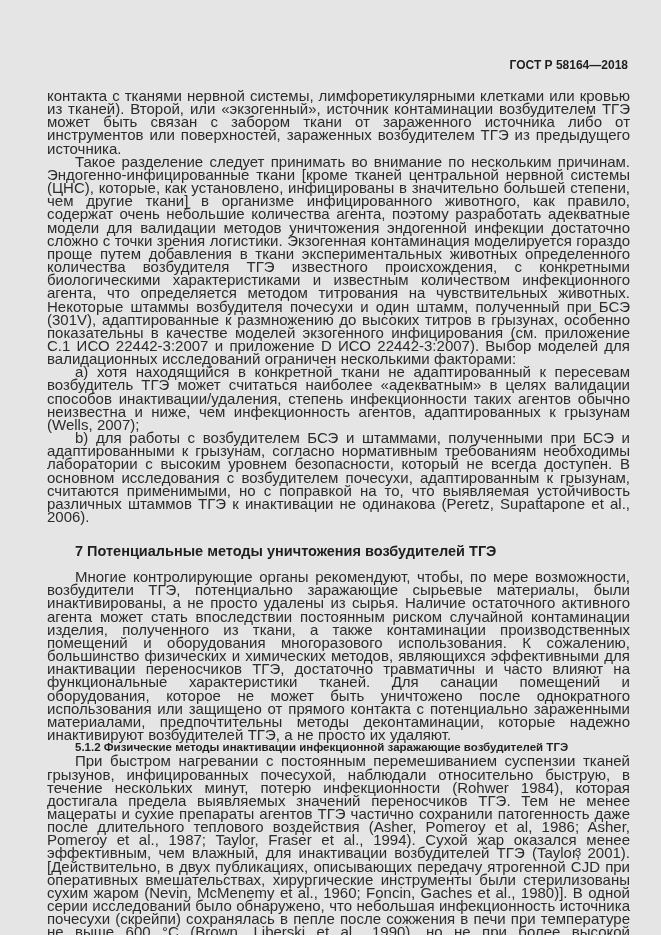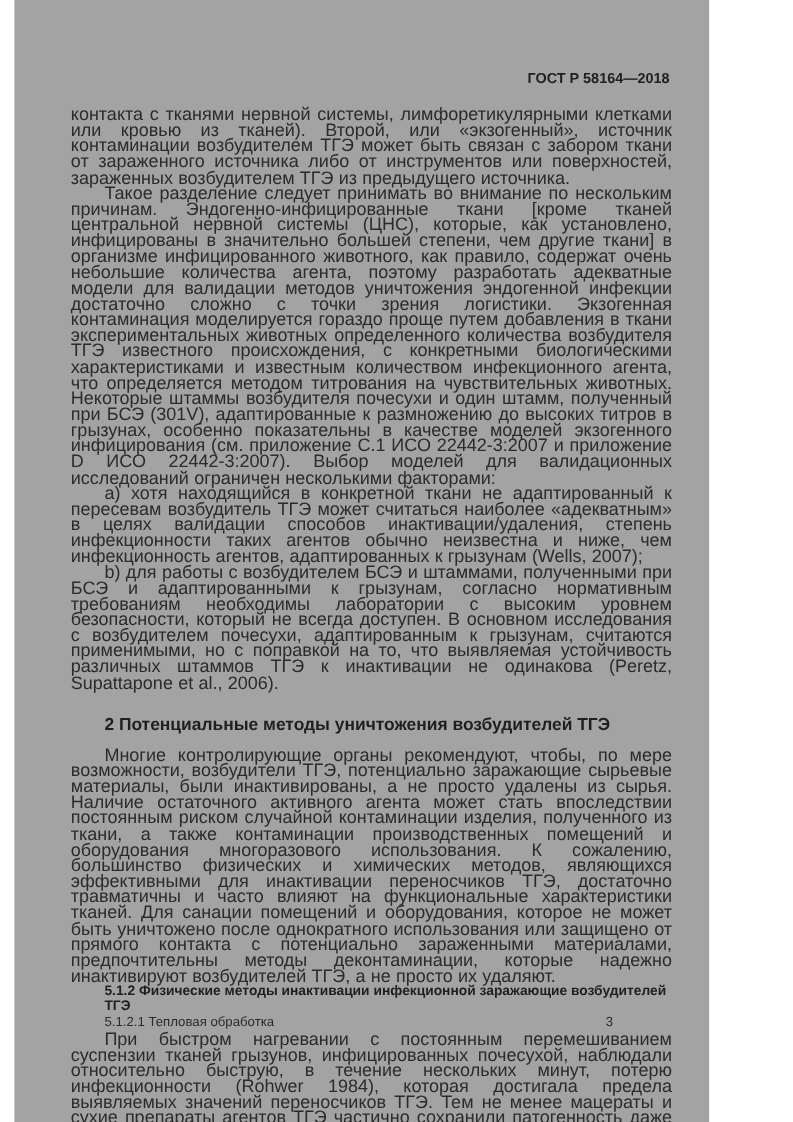--- a/index.html
+++ b/index.html
@@ -4,24 +4,23 @@
 <style>
   html, body { margin: 0; padding: 0; background: #ffffff; }
   body {
     width: 661px; height: 935px;
     font-family: "Liberation Sans", sans-serif;
     color: #2b2b2b;
     overflow: hidden;
   }
   .page {
     position: relative;
-    width: 579px; height: 935px;
-    background: #a3a3a3;
+    width: 661px; height: 935px;
+    background: #e5e5e5;
     box-sizing: border-box;
-    margin-left: 12px;
   }
   .content {
     box-sizing: border-box;
     padding: 58px 31px 0 47px;
   }
   .running-header {
     text-align: right;
     font-weight: bold;
     font-size: 12px;
     line-height: 14px;
@@ -72,24 +71,23 @@
 
 <div class="page">
   <div class="content">
     <div class="running-header">ГОСТ Р 58164—2018</div>
 
     <p class="body">контакта с тканями нервной системы, лимфоретикулярными клетками или кровью из тканей). Второй, или «экзогенный», источник контаминации возбудителем ТГЭ может быть связан с забором ткани от зараженного источника либо от инструментов или поверхностей, зараженных возбудителем ТГЭ из предыдущего источника.</p>
     <p class="body indent">Такое разделение следует принимать во внимание по нескольким причинам. Эндогенно-инфицированные ткани [кроме тканей центральной нервной системы (ЦНС), которые, как установлено, инфицированы в значительно большей степени, чем другие ткани] в организме инфицированного животного, как правило, содержат очень небольшие количества агента, поэтому разработать адекватные модели для валидации методов уничтожения эндогенной инфекции достаточно сложно  с точки зрения логистики. Экзогенная контаминация моделируется гораздо проще путем добавления в ткани экспериментальных животных определенного количества возбудителя ТГЭ известного происхождения, с конкретными биологическими характеристиками и известным количеством инфекционного агента, что определяется методом титрования на чувствительных животных. Некоторые штаммы возбудителя почесухи и один штамм, полученный при  БСЭ (301V), адаптированные к размножению до высоких титров в грызунах, особенно показательны в качестве моделей экзогенного инфицирования (см. приложение С.1 ИСО 22442-3:2007 и приложение D ИСО 22442-3:2007). Выбор моделей для валидационных исследований ограничен несколькими факторами:</p>
     <p class="body indent">а) хотя находящийся в конкретной ткани не адаптированный к пересевам возбудитель ТГЭ может считаться наиболее «адекватным» в целях валидации способов инактивации/удаления, степень инфекционности таких агентов обычно неизвестна и ниже, чем инфекционность агентов, адаптированных к грызунам (Wells, 2007);</p>
     <p class="body indent">b) для работы с возбудителем БСЭ и штаммами, полученными при БСЭ и  адаптированными к грызунам, согласно нормативным требованиям необходимы лаборатории с высоким уровнем безопасности, который не всегда доступен. В основном исследования с возбудителем почесухи, адаптированным к грызунам, считаются применимыми, но с поправкой на то, что выявляемая устойчивость различных штаммов ТГЭ к инактивации не  одинакова (Peretz, Supattapone et al., 2006).</p>
 
-    <h1 class="h-section">2 Потенциальные методы уничтожения возбудителей ТГЭ</h1>
+    <h1 class="h-section">7 Потенциальные методы уничтожения возбудителей ТГЭ</h1>
 
     <p class="body indent">Многие контролирующие органы рекомендуют, чтобы, по мере возможности, возбудители ТГЭ, потенциально заражающие сырьевые материалы, были инактивированы, а не просто удалены  из  сырья. Наличие остаточного активного агента может стать впоследствии постоянным риском случайной контаминации изделия, полученного из ткани, а также контаминации производственных помещений и оборудования многоразового использования. К сожалению, большинство физических и химических методов, являющихся эффективными для инактивации переносчиков ТГЭ, достаточно травматичны и часто влияют на функциональные характеристики тканей. Для санации помещений и оборудования, которое не может быть уничтожено после однократного использования или защищено от прямого контакта с потенциально зараженными материалами, предпочтительны методы деконтаминации, которые надежно инактивируют возбудителей ТГЭ, а не просто их удаляют.</p>
 
     <h3 class="h-sub h-inline">5.1.2 Физические методы инактивации инфекционной заражающие возбудителей ТГЭ</h3>
-    <div class="plain-sub">5.1.2.1 Тепловая обработка</div>
 
     <p class="body indent">При быстром нагревании с постоянным перемешиванием суспензии тканей грызунов, инфицированных почесухой, наблюдали относительно быструю, в течение нескольких минут, потерю инфекционности (Rohwer 1984), которая достигала предела выявляемых значений переносчиков ТГЭ. Тем не менее мацераты и сухие препараты агентов ТГЭ частично сохранили патогенность даже после длительного теплового воздействия (Asher, Pomeroy et al, 1986; Asher, Pomeroy et al., 1987; Taylor, Fraser et al., 1994). Сухой жар оказался менее эффективным, чем влажный, для инактивации возбудителей ТГЭ (Taylor, 2001). [Действительно, в двух публикациях, описывающих передачу ятрогенной CJD при оперативных вмешательствах, хирургические инструменты были стерилизованы сухим жаром (Nevin, McMenemy et al., 1960; Foncin, Gaches et al., 1980)]. В одной серии исследований было обнаружено, что небольшая инфекционность источника почесухи (скрейпи) сохранялась в пепле после сожжения в печи при температуре не выше 600 °C (Brown, Liberski et al., 1990), но не при более высокой температуре (Brown, Rau et al., 2004). Изделия из биотканей практически не выносят тепловую обработку, необходимую для инактивации источников ТГЭ, без потери функции.</p>
   </div>
 
   <div class="footer">3</div>
 </div>
 
 </body></html>

